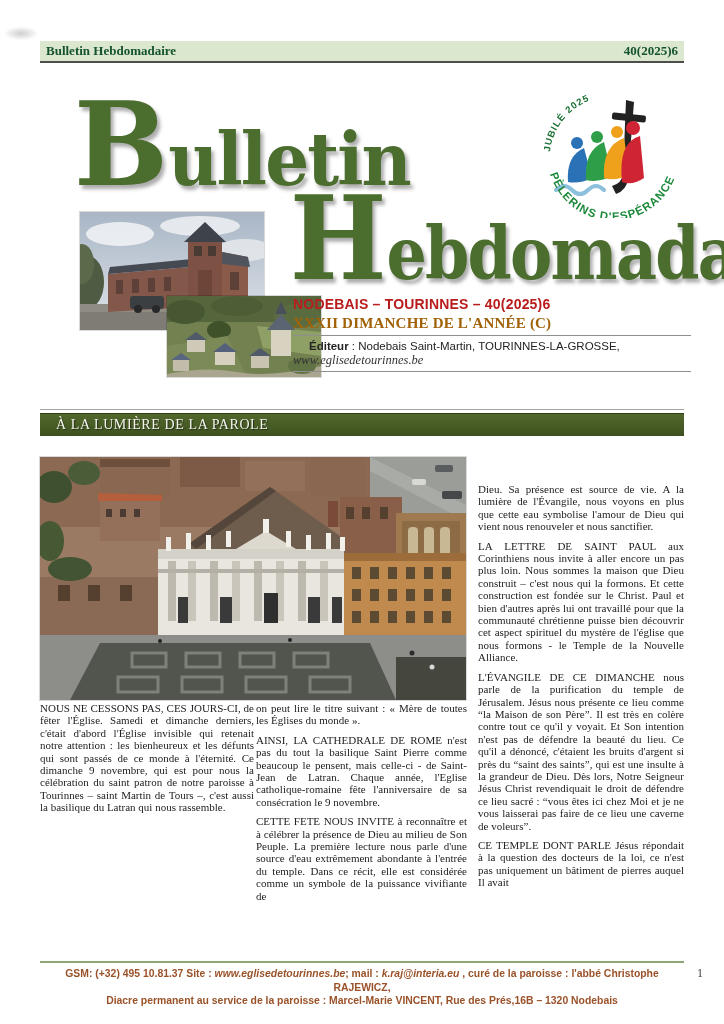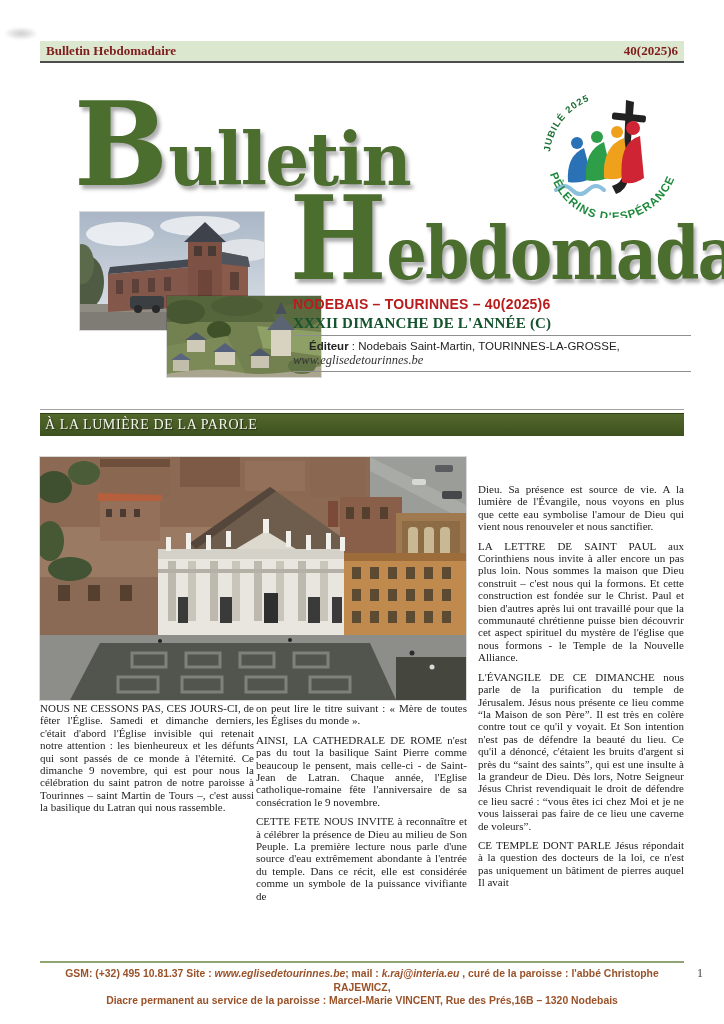--- a/index.html
+++ b/index.html
@@ -9,47 +9,47 @@
 
   
   .smudge{left:4px;top:27px;width:34px;height:13px;border-radius:50%;
           background:radial-gradient(closest-side,#b9b9b9,#e6e6e6 70%,transparent);
           filter:blur(1px);opacity:.7;}
 
   
   .hdrbar{left:40px;top:41px;width:644px;height:22px;box-sizing:border-box;
           background:#dbe7ce;border-bottom:2px solid #4d4d4d;
           display:flex;justify-content:space-between;align-items:center;padding:0 6px;}
-  .hdrbar span{font:bold 13px "Liberation Serif",serif;color:#7f1d1d;}
+  .hdrbar span{font:bold 13px "Liberation Serif",serif;color:#14532d;}
 
   
   .mast-title{color:#4b6d2e;font-family:"DejaVu Serif",serif;font-weight:bold;white-space:nowrap;
               text-shadow:3px 4px 4px rgba(70,70,70,.45);line-height:1;}
   .t1{left:74px;top:86px;transform:scaleX(.96);transform-origin:left top;}
   .t2{left:290px;top:180px;transform:scaleX(.88);transform-origin:left top;}
   .t-init{font-size:116px;}
   .t-rest{font-size:72px;letter-spacing:-2px;}
 
   .photo-frame{overflow:hidden;box-shadow:0 0 0 1px rgba(0,0,0,.15);}
   .photo-frame svg{display:block;}
 
   
   .info{left:293px;top:296px;width:398px;}
   .info-line1{font:600 14px "Liberation Sans",sans-serif;color:#b91c1c;letter-spacing:.2px;}
-  .info-line2{font:bold 15px "Liberation Serif",serif;color:#14532d;margin-top:3px;letter-spacing:.2px;}
+  .info-line2{font:bold 15px "Liberation Serif",serif;color:#a16207;margin-top:3px;letter-spacing:.2px;}
   .rule{border:none;border-top:1px solid #8f8f8f;margin:3px 0 0 0;}
   .info-editor{font:11.5px "Liberation Sans",sans-serif;color:#232323;margin-top:4px;}
   .info-editor b{font-weight:bold;padding-left:16px;}
   .info-site{font:italic 12.5px "Liberation Serif",serif;color:#333;margin-top:1px;margin-bottom:2px;}
 
   
   .sec-line{left:40px;top:409px;width:644px;height:1px;background:#a3a3a3;}
   .secbar{left:40px;top:413px;width:644px;height:23px;box-sizing:border-box;
           background:linear-gradient(#53682c,#3d511f);display:flex;align-items:center;
-          padding-left:5px;border-top:1px solid #2e3d16;}
+          padding-left:16px;border-top:1px solid #2e3d16;}
   .secbar span{font:14px "Liberation Serif",serif;color:#f4f4ee;letter-spacing:.6px;
                text-shadow:1px 1px 1px rgba(0,0,0,.5);}
 
   
   .col{font:11px/12.4px "Liberation Serif",serif;color:#222;text-align:justify;}
   .col p{margin:0 0 7px 0;}
   .col1{left:40px;top:702px;width:214px;}
   .col2{left:256px;top:702px;width:211px;}
   .col3{left:478px;top:459px;width:206px;margin-top:24px;}
 

